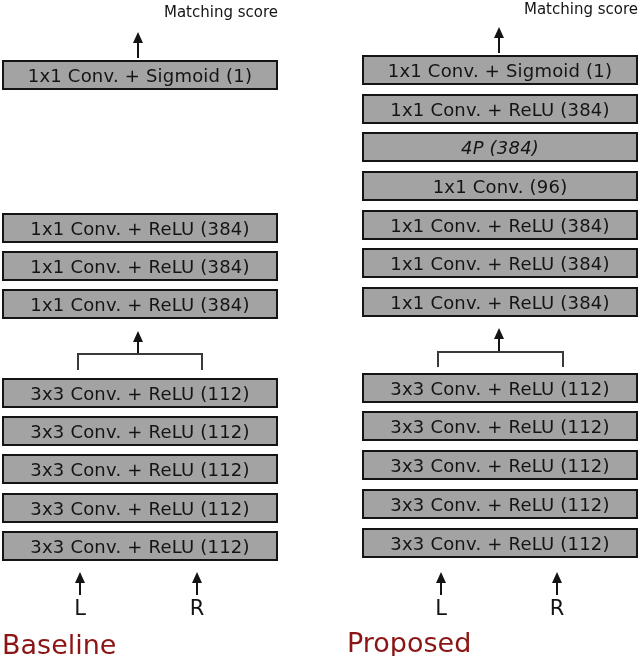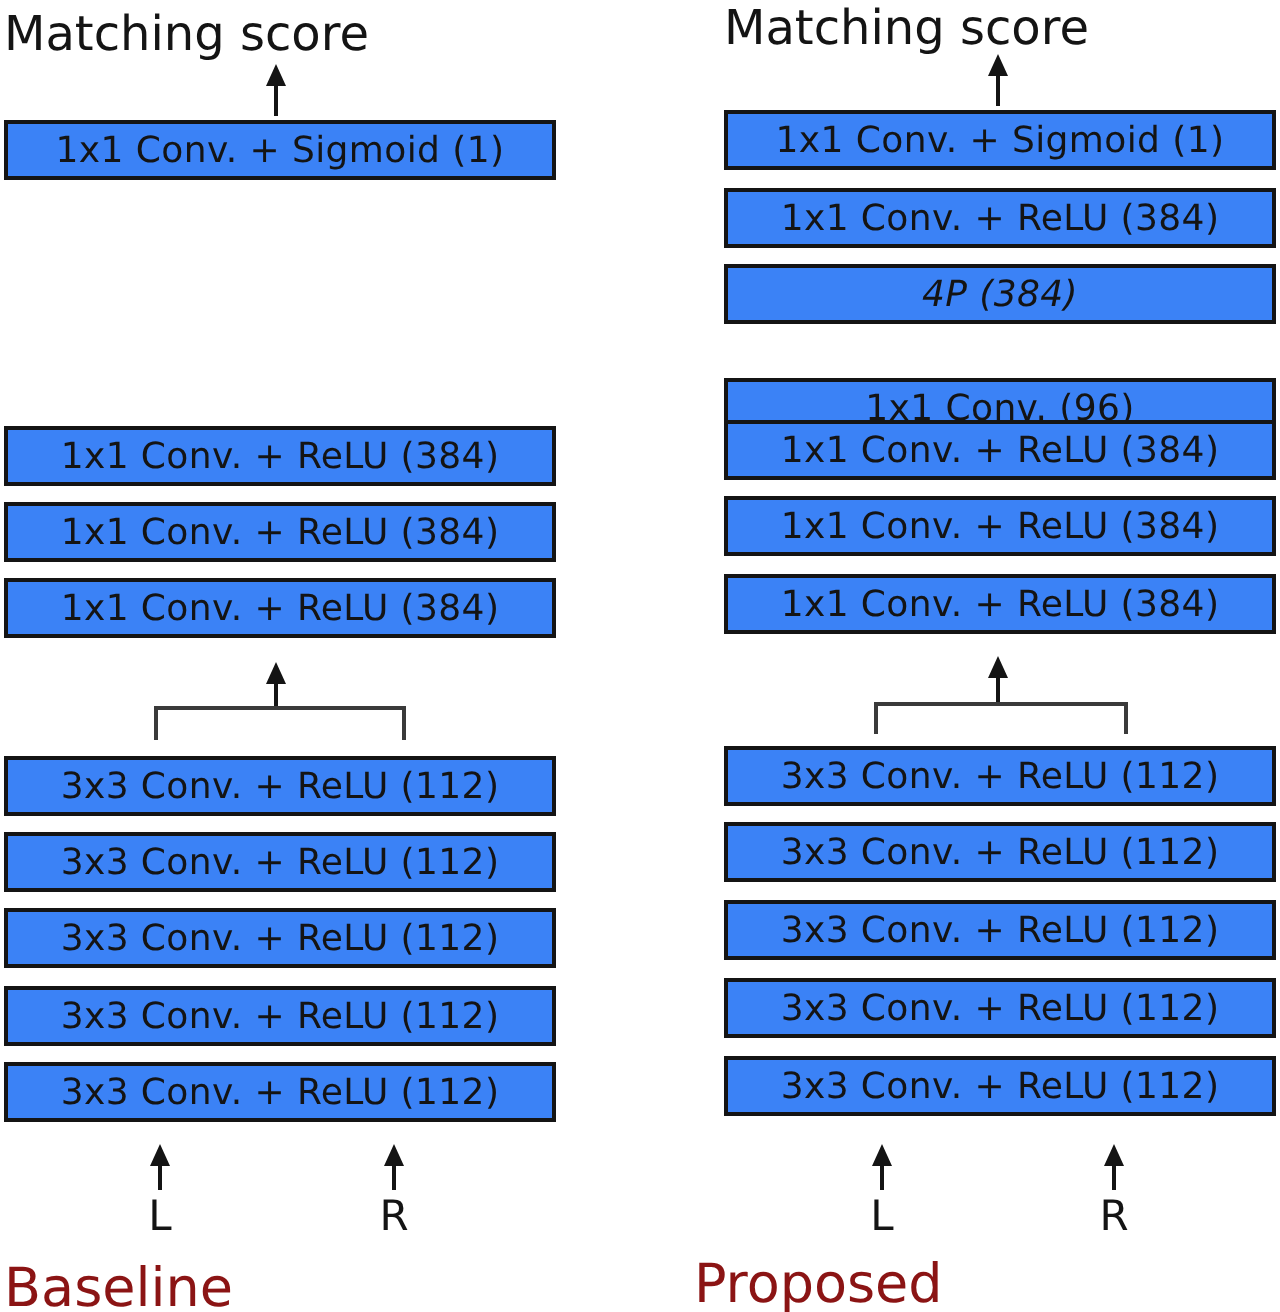--- a/index.html
+++ b/index.html
@@ -11,32 +11,32 @@
     position: relative;
     width: 640px;
     height: 656px;
     background: var(--background, #ffffff);
     font-family: "DejaVu Sans", "Liberation Sans", sans-serif;
     color: var(--line, #141414);
     overflow: hidden;
   }
   .col-title {
     position: absolute;
-    text-align: left;
-    font-size: 24px;
+    text-align: right;
+    font-size: 15px;
     color: var(--line, #141414);
     white-space: nowrap;
   }
   .layer {
     position: absolute;
     width: 276px;
     height: 30px;
     box-sizing: border-box;
     border: 2px solid var(--line, #141414);
-    background: #3b82f6;
+    background: #a3a3a3;
     display: flex;
     align-items: center;
     justify-content: center;
     font-size: 18px;
     white-space: nowrap;
     letter-spacing: 0.2px;
   }
   .arrow {
     position: absolute;
     width: 10px;
@@ -133,21 +133,21 @@
     <div class="col-title" style="left:362px; top:0px; width:276px;">Matching score</div>
 
     <div class="arrow" style="left:494px; top:27px; height:26px;">
       <span class="head"></span>
       <span class="shaft"></span>
     </div>
 
     <div class="layer" style="left:362px; top:55px;">1x1 Conv. + Sigmoid (1)</div>
     <div class="layer" style="left:362px; top:94px;">1x1 Conv. + ReLU (384)</div>
     <div class="layer" style="left:362px; top:132px;font-style:italic;">4P (384)</div>
-    <div class="layer" style="left:362px; top:171px;margin-top:18px;">1x1 Conv. (96)</div>
+    <div class="layer" style="left:362px; top:171px;">1x1 Conv. (96)</div>
     <div class="layer" style="left:362px; top:210px;">1x1 Conv. + ReLU (384)</div>
     <div class="layer" style="left:362px; top:248px;">1x1 Conv. + ReLU (384)</div>
     <div class="layer" style="left:362px; top:287px;">1x1 Conv. + ReLU (384)</div>
 
     <div class="arrow" style="left:494px; top:328px; height:23px;">
       <span class="head"></span>
       <span class="shaft"></span>
     </div>
     <div class="bracket" style="left:437px; top:351px; width:127px; height:16px;"></div>
 

